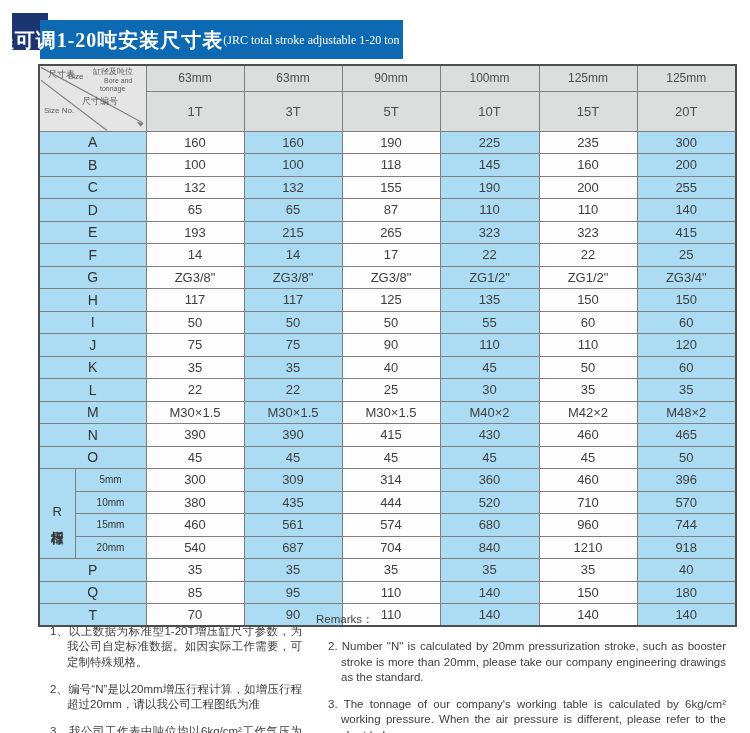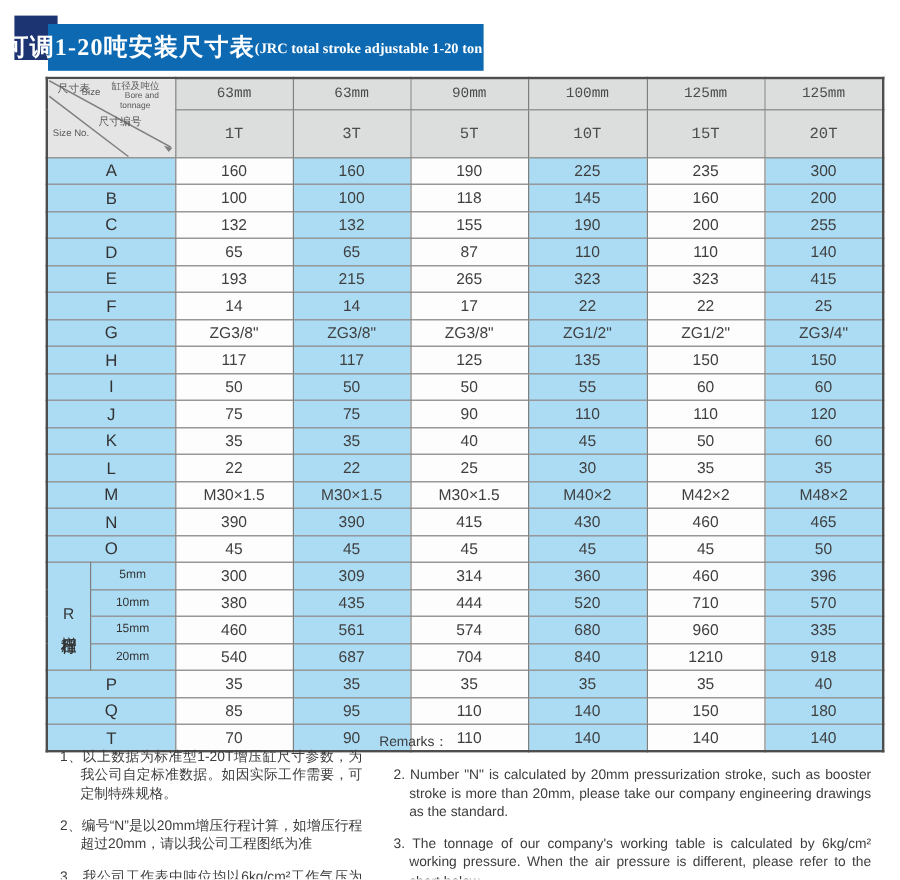--- a/index.html
+++ b/index.html
@@ -5,29 +5,29 @@
   * { margin:0; padding:0; box-sizing:border-box; }
   html,body { background:#ffffff; }
   body { width:750px; height:733px; position:relative; font-family:"Liberation Sans", sans-serif; }
   .page { position:absolute; inset:0; background:#fff; overflow:hidden; }
 
   
   .navy-square { position:absolute; left:12px; top:13px; width:36px; height:37px; background:#1d3472; }
   .banner { position:absolute; left:40px; top:20px; width:363px; height:39px; background:#0d6ab2;
             display:flex; flex-direction:row; align-items:center; justify-content:center;text-align:center; }
   .banner .t1 { color:#fff; font-family:"Liberation Serif", serif; font-weight:bold; font-size:20px; line-height:22px; letter-spacing:1px; white-space:nowrap; }
-  .banner .t2 { color:#fff; font-family:"Liberation Serif", serif; font-weight:bold; font-size:12px; line-height:14px; white-space:nowrap; }
+  .banner .t2 { color:#fff; font-family:"Liberation Serif", serif; font-weight:normal; font-size:12px; line-height:14px; white-space:nowrap; }
 
   
   table.dim { position:absolute; left:38px; top:64px; width:697px; border-collapse:collapse; table-layout:fixed;
               border:2px solid #4e4e4e; }
   table.dim th, table.dim td { border:1px solid #7f7f7f; text-align:center; vertical-align:middle;
               overflow:hidden; white-space:nowrap; padding:0; font-weight:normal; }
   tr.hrow1 { height:26px; } tr.hrow2 { height:40px; } tr.data { height:22.5px; }
-  .hdr  { background:#dcdddd; color:#4c4c4c; font-size:12px;font-family:Liberation Mono, monospace; }
+  .hdr  { background:#dcdddd; color:#4c4c4c; font-size:12px; }
   .hdr2 { font-size:13px; }
   .rowlbl { background:#abdcf4; color:#333; font-size:14px; }
   .rowlbl.sub { font-size:10px; }
   td.cell { background:#fdfdfd; color:#3f3f3f; font-size:13px; }
   td.cell.alt { background:#abdcf4; }
   .rcell { background:#abdcf4; }
   .vert { writing-mode:vertical-lr; text-orientation:upright; margin:0 auto; font-size:13px; color:#333; letter-spacing:1px; line-height:1; }
 
   
   th.corner { position:relative; background:#e5e5e5; padding:0; }
@@ -260,21 +260,21 @@
           <td class="cell">710</td>
           <td class="cell alt">570</td>
         </tr>
         <tr class="data">
           <th class="rowlbl sub">15mm</th>
           <td class="cell">460</td>
           <td class="cell alt">561</td>
           <td class="cell">574</td>
           <td class="cell alt">680</td>
           <td class="cell">960</td>
-          <td class="cell alt">335</td>
+          <td class="cell alt">744</td>
         </tr>
         <tr class="data">
           <th class="rowlbl sub">20mm</th>
           <td class="cell">540</td>
           <td class="cell alt">687</td>
           <td class="cell">704</td>
           <td class="cell alt">840</td>
           <td class="cell">1210</td>
           <td class="cell alt">918</td>
         </tr>

